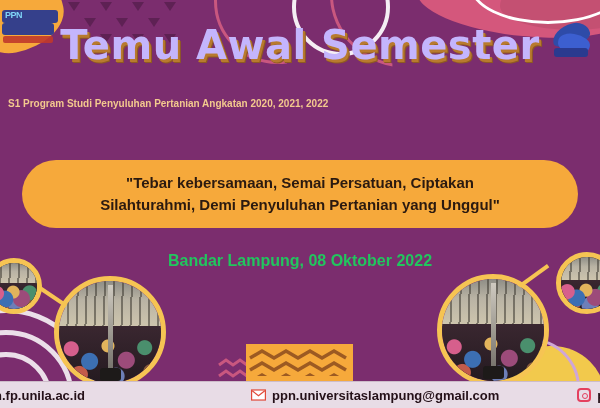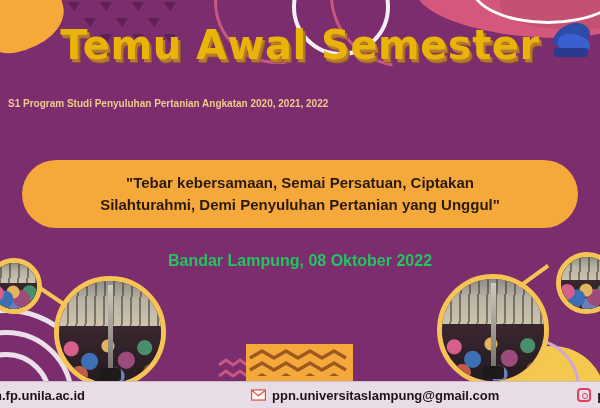--- a/index.html
+++ b/index.html
@@ -114,21 +114,21 @@
       radial-gradient(circle at 90% 80%, #8a5a3c 0 7px, transparent 8px),
       linear-gradient(180deg,#3a2730 0%,#241a20 100%);}
   .ph-pole{position:absolute;left:48%;top:4%;width:5px;height:92%;
     background:linear-gradient(180deg,#cfcac0,#6d6a63);}
   .ph-pole:after{content:"";position:absolute;left:-8px;bottom:-2px;width:21px;height:13px;
     background:#1d1a19;border-radius:3px;}
 
   
   .title{
     position:absolute;left:0;right:0;top:22px;text-align:center;
-    font-size:40px;font-weight:bold;color:#eab308;letter-spacing:.5px;
+    font-size:40px;font-weight:bold;color:#c4b5fd;letter-spacing:.5px;
     text-shadow:2px 3px 0 #B87A2E, 3px 4px 0 #8F5A22;
     font-family:"DejaVu Sans", sans-serif;
   }
   .subtitle{
     position:absolute;left:8px;right:8px;top:96px;text-align:left;
     color:#F3C98E;font-size:10px;font-weight:bold;line-height:1.55;
     white-space:nowrap;
   }
   .quote-box{
     position:absolute;left:22px;right:22px;top:160px;height:68px;
@@ -163,20 +163,26 @@
 
   .footer-accent{position:absolute;left:246px;bottom:26px;width:107px;height:6px;background:#F6A93B;}
 </style>
 </head>
 <body>
 
 <div class="poster">
 
   <div class="deco blob-orange-tl"></div>
 
+  <div class="logo-badge">
+    <div class="lb-a"></div>
+      <div class="lb-b"></div>
+      <div class="lb-c"></div>
+    <div class="lb-t">PPN</div>
+  </div>
 
   <div class="deco tri-dots">
     <span class="tri" style="left:6px;top:0"></span>
       <span class="tri" style="left:38px;top:0"></span>
     <span class="tri" style="left:70px;top:0"></span>
       <span class="tri" style="left:102px;top:0"></span>
     <span class="tri" style="left:22px;top:16px"></span>
       <span class="tri" style="left:54px;top:16px"></span>
     <span class="tri" style="left:86px;top:16px"></span>
     <span class="tri" style="left:6px;top:32px"></span>

